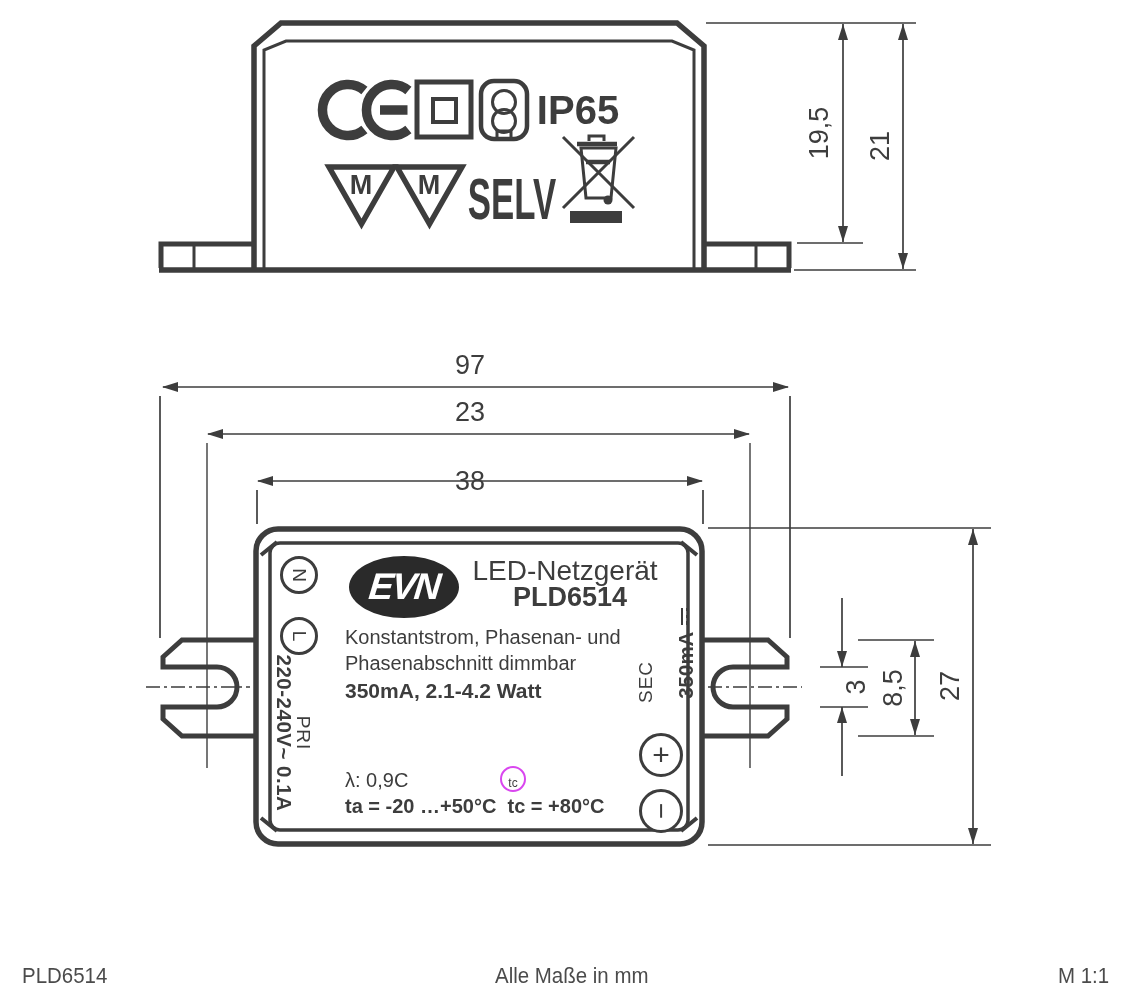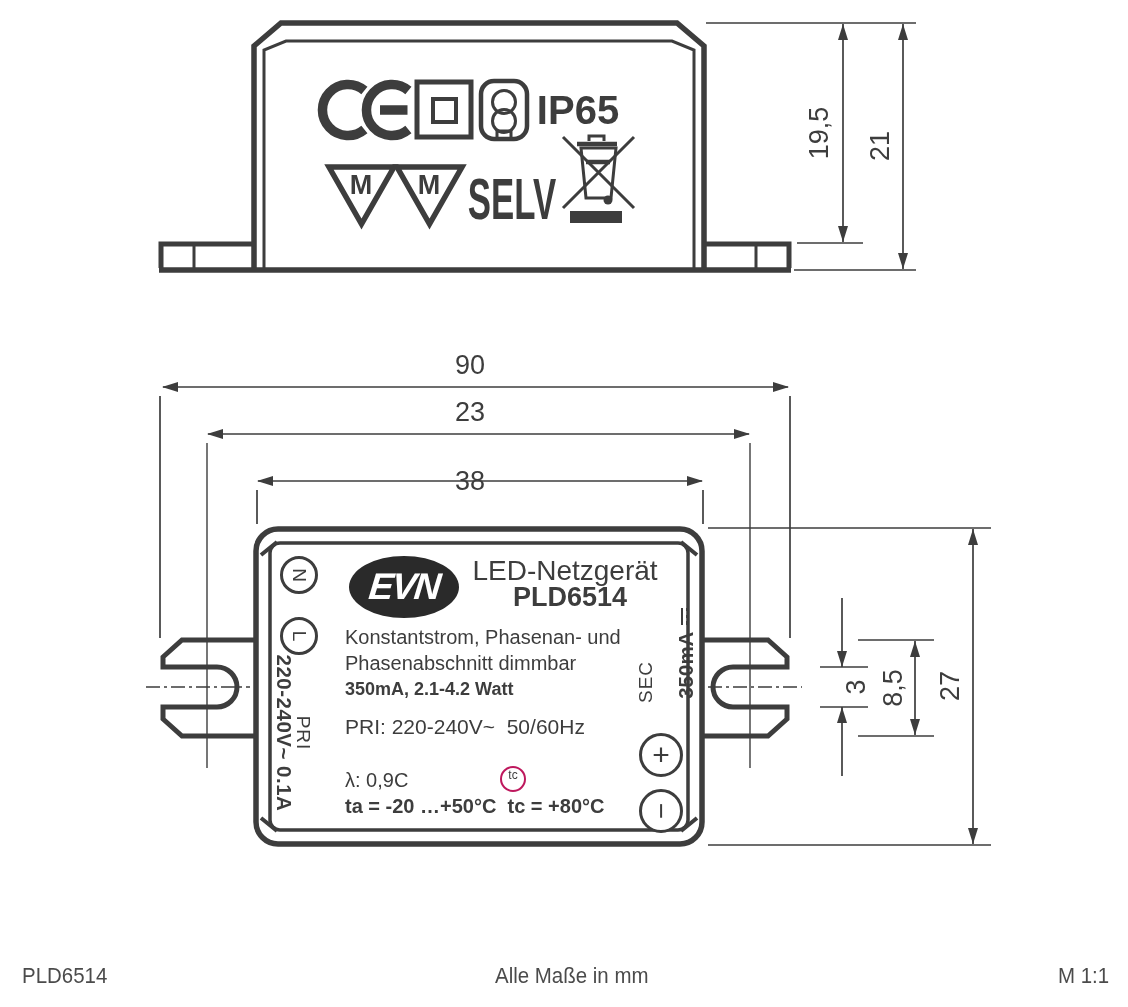--- a/index.html
+++ b/index.html
@@ -15,22 +15,22 @@
         display:flex;align-items:center;justify-content:center;transform:translate(-50%,-50%);}
   .rot{display:inline-block;transform:rotate(90deg);}
   .dc{display:inline-block;vertical-align:2px;width:17px;height:10px;margin-left:7px;position:relative;}
   .dc::before{content:"";position:absolute;left:0;top:0;width:17px;height:2.6px;background:#3d3d3d;}
   .dc::after{content:"";position:absolute;left:0;top:5.6px;width:17px;height:2.6px;
              background:repeating-linear-gradient(to right,#3d3d3d 0 3.6px,transparent 3.6px 6.9px);}
   .logo{position:absolute;left:349px;top:556px;width:110px;height:62px;background:#2a2a2a;
         border-radius:50%;display:flex;align-items:center;justify-content:center;}
   .logo span{color:#fff;font-weight:bold;font-style:italic;font-size:37px;letter-spacing:-2px;
         transform:skewX(-6deg);}
-  .badge{position:absolute;width:22px;height:22px;border:2px solid #be185d;border-radius:50%;
-        display:flex;align-items:flex-start;justify-content:center;font-size:12px;transform:translate(-50%,-50%);}
+  .badge{position:absolute;width:22px;height:22px;border:2px solid #d946ef;border-radius:50%;
+        display:flex;align-items:flex-end;justify-content:center;font-size:12px;transform:translate(-50%,-50%);}
   .sideblock{position:absolute;text-align:center;}
   .footer{font-size:22px;color:#4b4b4b;transform:scaleX(0.93);transform-origin:left;}
 </style>
 </head>
 <body>
 
 <div id="canvas">
 
   <svg width="1128" height="1007" viewBox="0 0 1128 1007">
     <g stroke="#3d3d3d" fill="none">
@@ -148,21 +148,21 @@
     </g>
   </svg>
 
   <div class="t c" style="left:578px;top:110px;font-size:40px;font-weight:bold;">IP65</div>
   <div class="t" style="left:361px;top:172px;font-size:27px;font-weight:bold;transform:translate(-50%,0);">M</div>
   <div class="t" style="left:429px;top:172px;font-size:27px;font-weight:bold;transform:translate(-50%,0);">M</div>
   <div class="t c" style="left:512px;top:199px;font-size:58px;font-weight:bold;transform:translate(-50%,-50%) scaleX(0.6);">SELV</div>
   <div class="t dim r90" style="left:819px;top:133px;">19,5</div>
   <div class="t dim r90" style="left:880px;top:146px;">21</div>
 
-  <div class="t dim c" style="left:470px;top:365px;">90</div>
+  <div class="t dim c" style="left:470px;top:365px;">97</div>
   <div class="t dim c" style="left:470px;top:412px;">23</div>
   <div class="t dim c" style="left:470px;top:459px;margin-top:22px;">38</div>
   <div class="t dim r90" style="left:950px;top:686px;">27</div>
   <div class="t dim r90" style="left:893px;top:688px;">8,5</div>
   <div class="t dim r90" style="left:856px;top:687px;">3</div>
 
   <div class="term" style="left:299px;top:575px;width:32px;height:32px;font-size:19px;">
     <span class="rot">N</span>
   </div>
   <div class="term" style="left:299px;top:636px;width:32px;height:32px;font-size:19px;">
@@ -177,22 +177,21 @@
 
   <div class="logo">
     <span>EVN</span>
   </div>
 
   <div class="t c" style="left:565px;top:571px;font-size:28px;">LED-Netzgerät</div>
   <div class="t c" style="left:570px;top:597px;font-size:27px;font-weight:bold;">PLD6514</div>
 
   <div class="t lbl" style="left:345px;top:627px;">Konstantstrom, Phasenan- und</div>
   <div class="t lbl" style="left:345px;top:653px;">Phasenabschnitt dimmbar</div>
-  <div class="t" style="left:345px;top:680px;font-size:18px;font-weight:bold;">350mA, 2.1-4.2 Watt</div>
-  <div class="t" style="left:345px;top:716px;font-size:21px;">PRI: 220-240V~  50/60Hz</div>
+  <div class="t" style="left:345px;top:680px;font-size:21px;font-weight:bold;">350mA, 2.1-4.2 Watt</div>
   <div class="t lbl" style="left:345px;top:770px;">λ: 0,9C</div>
   <div class="badge" style="left:513px;top:779px;">
     <span>tc</span>
   </div>
   <div class="t lbl" style="left:345px;top:796px;font-weight:bold;">ta = -20 …+50°C  tc = +80°C</div>
 
   <div class="sideblock" style="left:188px;top:711px;width:206px;height:44px;transform:rotate(90deg);">
     <div class="t" style="position:static;font-size:19px;letter-spacing:1px;">PRI</div>
     <div class="t" style="position:static;font-size:20.5px;font-weight:bold;letter-spacing:0.5px;">220-240V~ 0.1A</div>
   </div>

